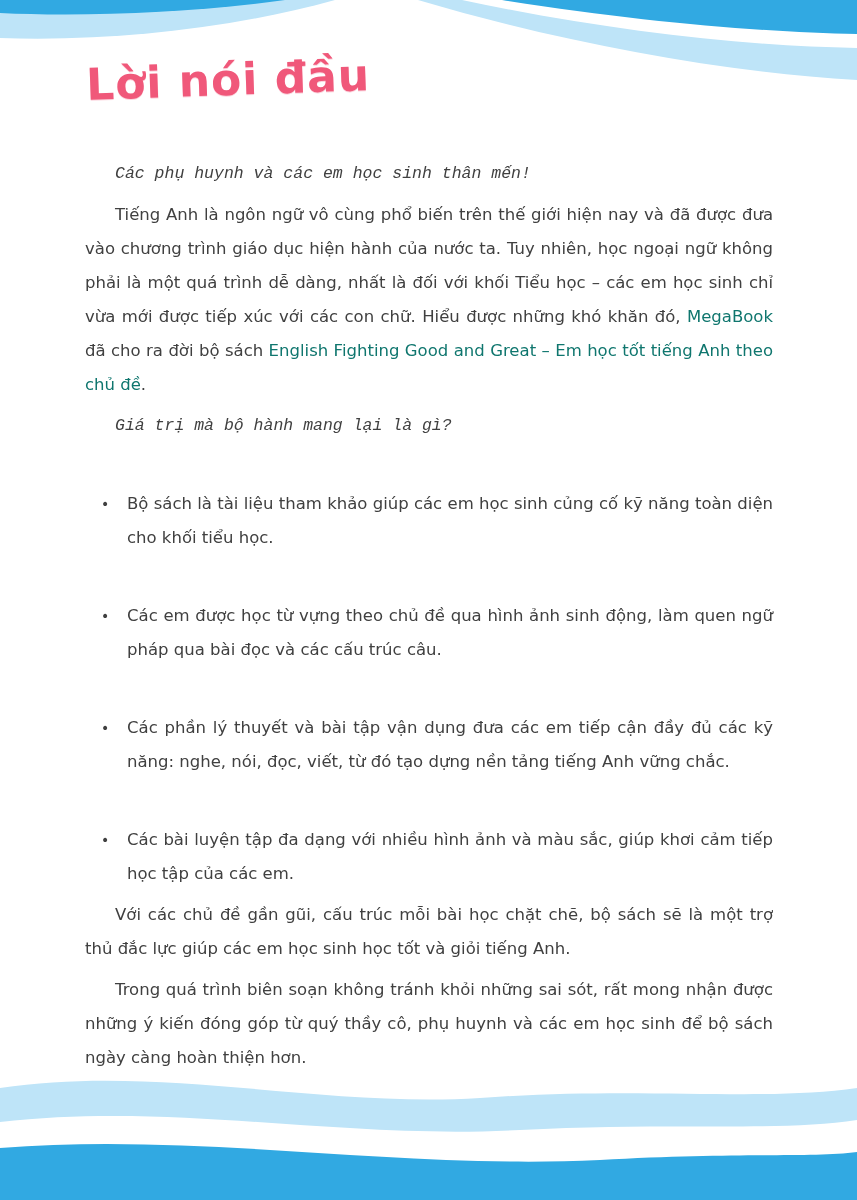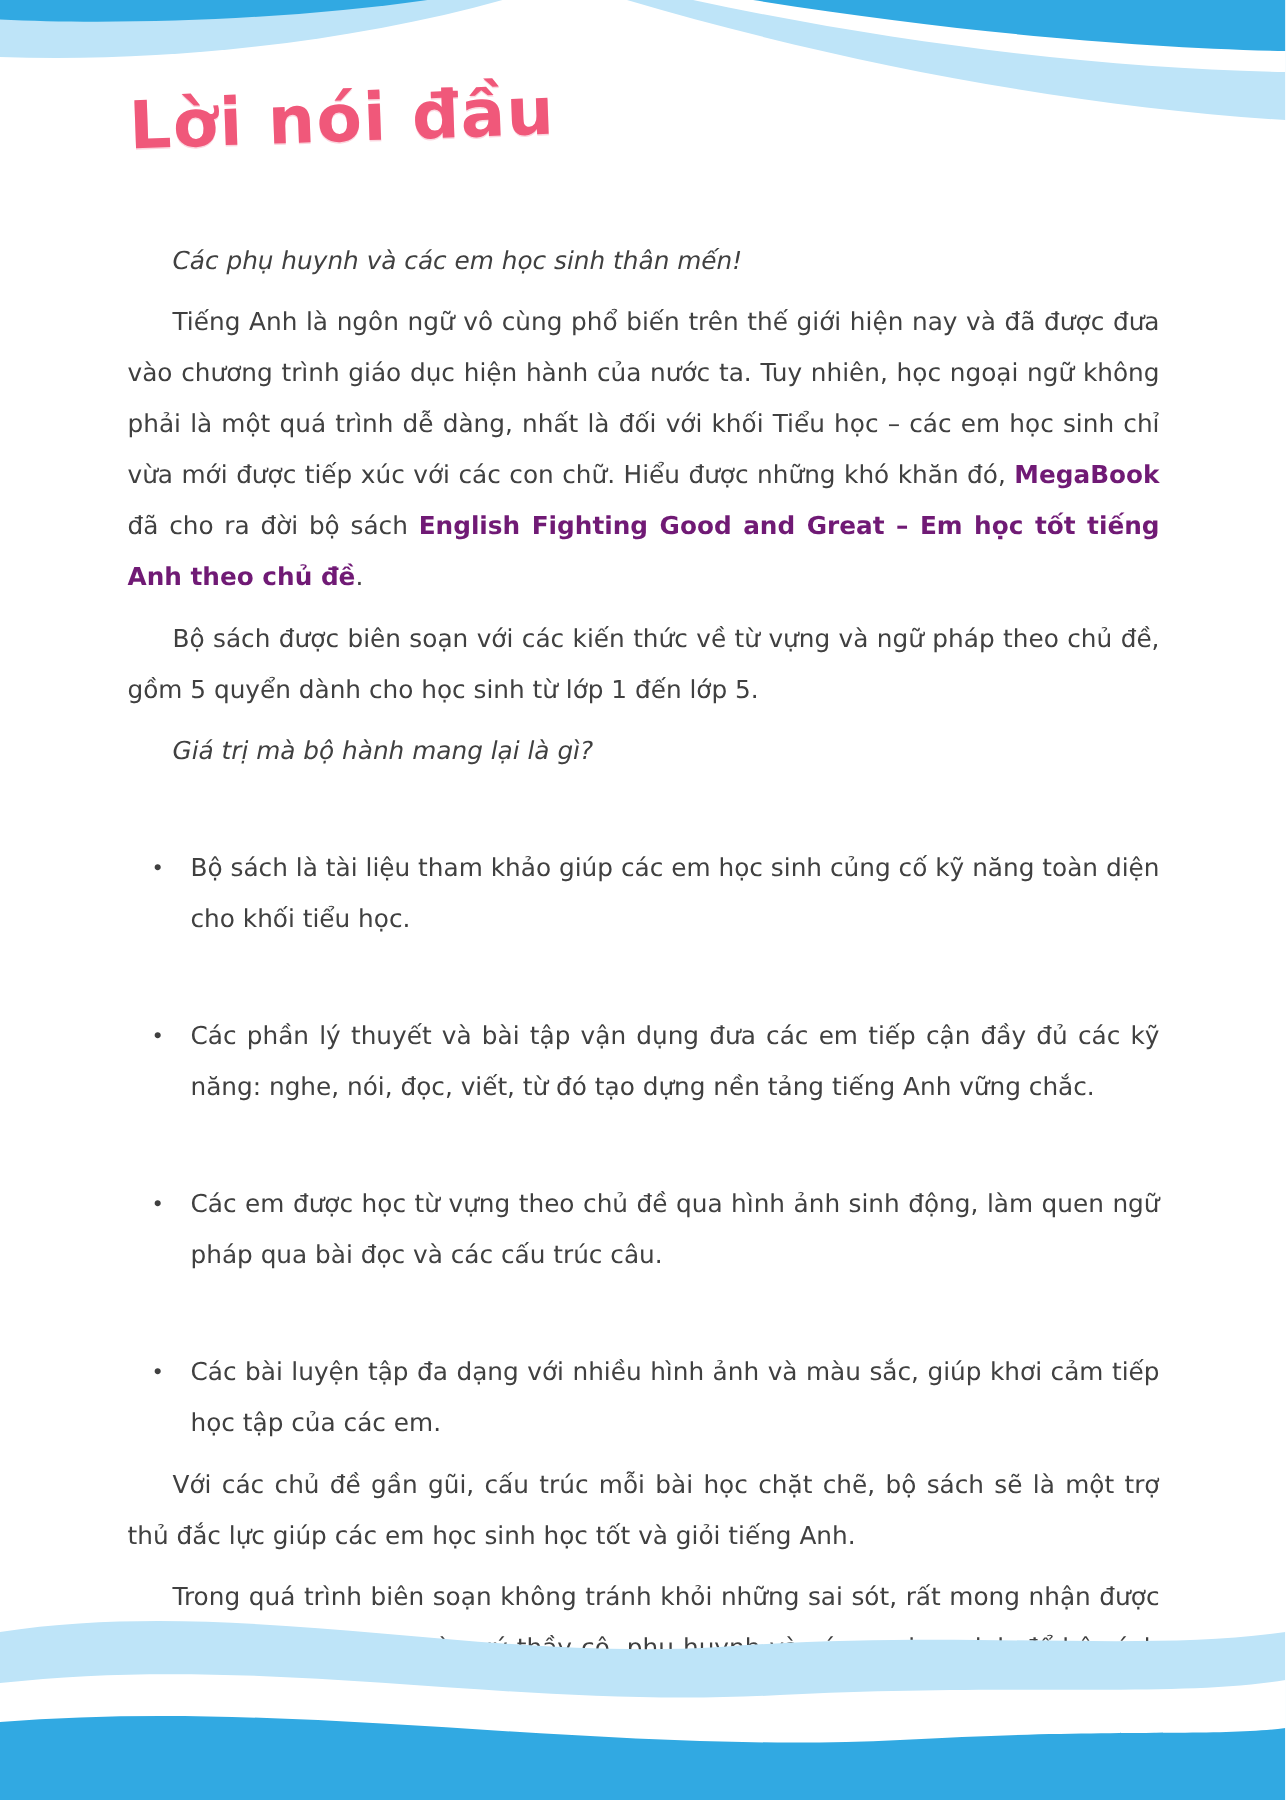--- a/index.html
+++ b/index.html
@@ -40,22 +40,22 @@
     transform: rotate(-2deg);
     transform-origin: left bottom;
     margin: 8px 0 46px 2px;
     text-shadow: 0 1px 0 rgba(240,88,122,0.25);
   }
   .content p {
     text-align: justify;
     text-indent: 30px;
     margin-bottom: 7px;
   }
-  .italic { font-style: italic; }
-  .brand { color: #701a75; font-weight: bold; }
+  .italic { font-style: italic; font-family: Liberation Mono, monospace; }
+  .brand { color: #0f766e; font-weight: normal; }
   ul.benefits {
     list-style: none;
     margin: 2px 0 7px 16px;
   }
   ul.benefits li {
     position: relative;
     padding-left: 26px;
     text-align: justify;
     margin-bottom: 7px;
     margin-top: 44px;
@@ -90,28 +90,27 @@
   </svg>
 
   <div class="content">
 
     <h1 class="title">Lời nói đầu</h1>
 
     <p class="italic">Các phụ huynh và các em học sinh thân mến!</p>
 
     <p><span>Tiếng Anh là ngôn ngữ vô cùng phổ biến trên thế giới hiện nay và đã được đưa vào chương trình giáo dục hiện hành của nước ta. Tuy nhiên, học ngoại ngữ không phải là một quá trình dễ dàng, nhất là đối với khối Tiểu học – các em học sinh chỉ vừa mới được tiếp xúc với các con chữ. Hiểu được những khó khăn đó, </span><span class="brand">MegaBook</span><span> đã cho ra đời bộ sách </span><span class="brand">English Fighting Good and Great – Em học tốt tiếng Anh theo chủ đề</span><span>.</span></p>
 
-    <p>Bộ sách được biên soạn với các kiến thức về từ vựng và ngữ pháp theo chủ đề, gồm 5 quyển dành cho học sinh từ lớp 1 đến lớp 5.</p>
 
     <p class="italic">Giá trị mà bộ hành mang lại là gì?</p>
 
     <ul class="benefits">
       <li><span>Bộ sách là tài liệu tham khảo giúp các em học sinh củng cố kỹ năng toàn diện cho khối tiểu học.</span></li>
+      <li><span>Các em được học từ vựng theo chủ đề qua hình ảnh sinh động, làm quen ngữ pháp qua bài đọc và các cấu trúc câu.</span></li>
       <li><span>Các phần lý thuyết và bài tập vận dụng đưa các em tiếp cận đầy đủ các kỹ năng: nghe, nói, đọc, viết, từ đó tạo dựng nền tảng tiếng Anh vững chắc.</span></li>
-      <li><span>Các em được học từ vựng theo chủ đề qua hình ảnh sinh động, làm quen ngữ pháp qua bài đọc và các cấu trúc câu.</span></li>
       <li><span>Các bài luyện tập đa dạng với nhiều hình ảnh và màu sắc, giúp khơi cảm tiếp học tập của các em.</span></li>
     </ul>
 
     <p>Với các chủ đề gần gũi, cấu trúc mỗi bài học chặt chẽ, bộ sách sẽ là một trợ thủ đắc lực giúp các em học sinh học tốt và giỏi tiếng Anh.</p>
 
     <p>Trong quá trình biên soạn không tránh khỏi những sai sót, rất mong nhận được những ý kiến đóng góp từ quý thầy cô, phụ huynh và các em học sinh để bộ sách ngày càng hoàn thiện hơn.</p>
 
     <p class="signature">MegaBook!</p>
 
   </div>

